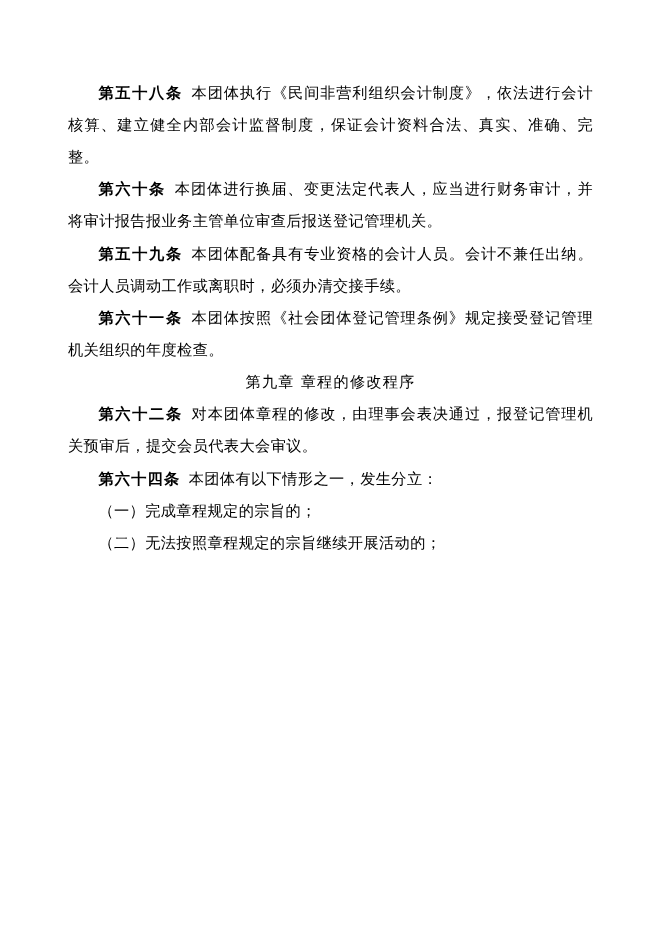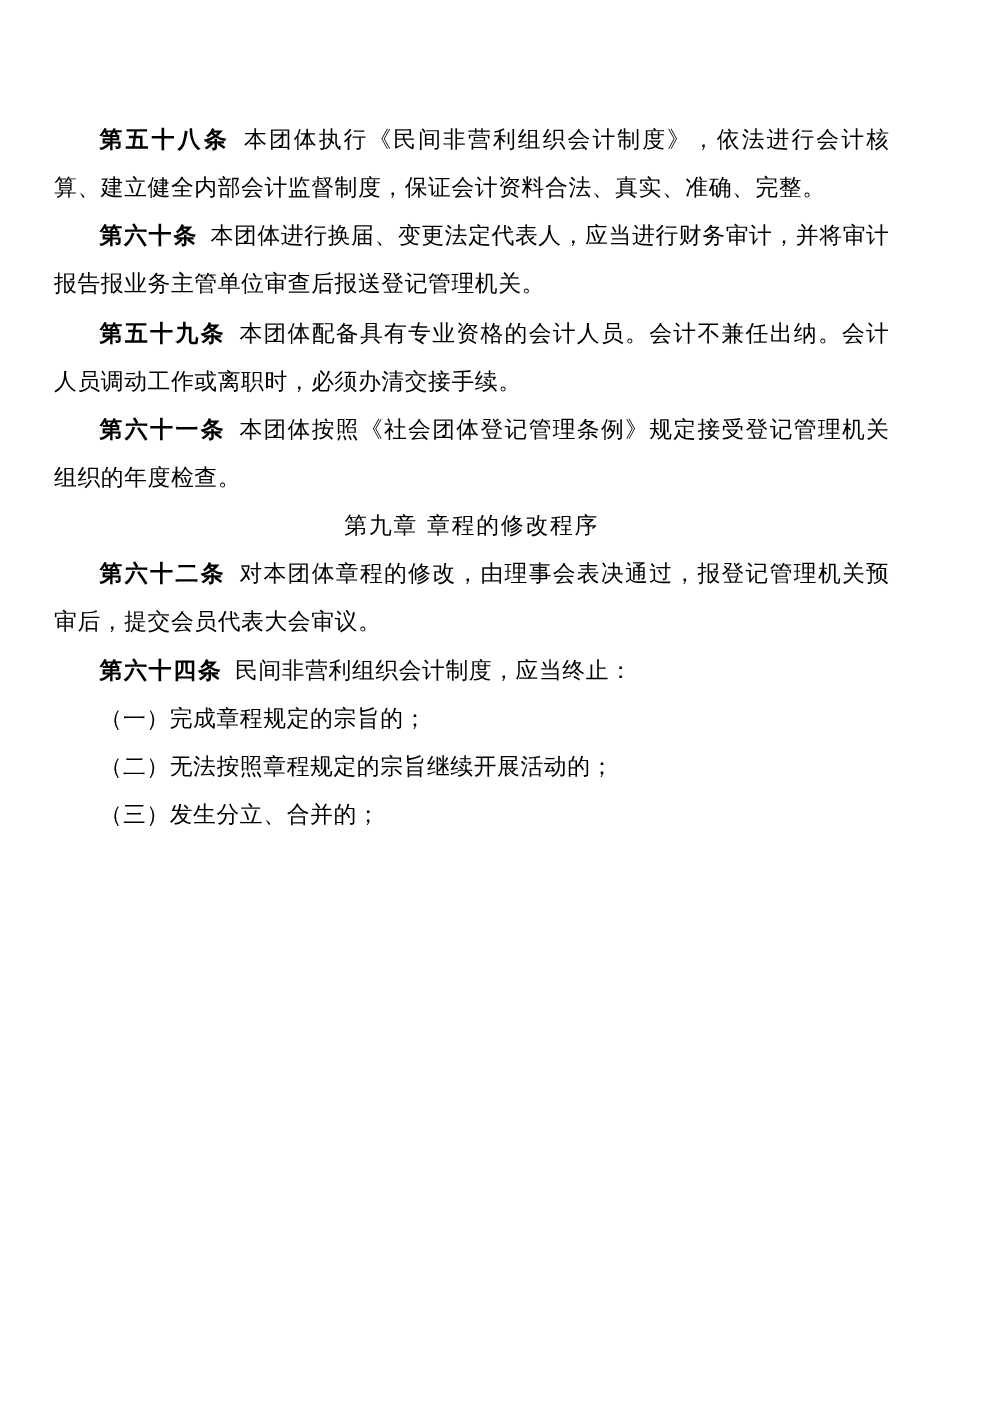--- a/index.html
+++ b/index.html
@@ -13,21 +13,21 @@
     font-family: "DejaVu Serif", "Liberation Serif", serif;
     color: #000000;
     overflow: hidden;
   }
   .page {
     position: relative;
     width: 661px;
     height: 937px;
     background: #ffffff;
     box-sizing: border-box;
-    padding: 78px 68px 60px 36px;
+    padding: 78px 68px 60px 68px;
   }
   .doc-body {
     font-size: 15.2px;
     line-height: 2.1;
     text-align: justify;
     text-justify: inter-ideograph;
   }
   .para {
     margin: 0 0 0.5px 0;
     text-indent: 2em;
@@ -68,22 +68,21 @@
     <p class="para"><span class="art">第五十九条</span><span class="gap"></span><span>本团体配备具有专业资格的会计人员。会计不兼任出纳。会计人员调动工作或离职时，必须办清交接手续。</span></p>
 
     <p class="para"><span class="art">第六十一条</span><span class="gap"></span><span>本团体按照《社会团体登记管理条例》规定接受登记管理机关组织的年度检查。</span></p>
 
     <p class="heading">第九章 章程的修改程序</p>
 
     <p class="para"><span class="art">第六十二条</span><span class="gap"></span><span>对本团体章程的修改，由理事会表决通过，报登记管理机关预审后，提交会员代表大会审议。</span></p>
 
 
 
-    <p class="para"><span class="art">第六十四条</span><span class="gap"></span><span>民间非营利组织会计制度，应当终止：</span></p>
+    <p class="para"><span class="art">第六十四条</span><span class="gap"></span><span>本团体有以下情形之一，发生分立：</span></p>
 
     <p class="item">（一）完成章程规定的宗旨的；</p>
 
     <p class="item">（二）无法按照章程规定的宗旨继续开展活动的；</p>
 
-    <p class="item">（三）发生分立、合并的；</p>
 
   </div>
 </div>
 
 </body></html>

